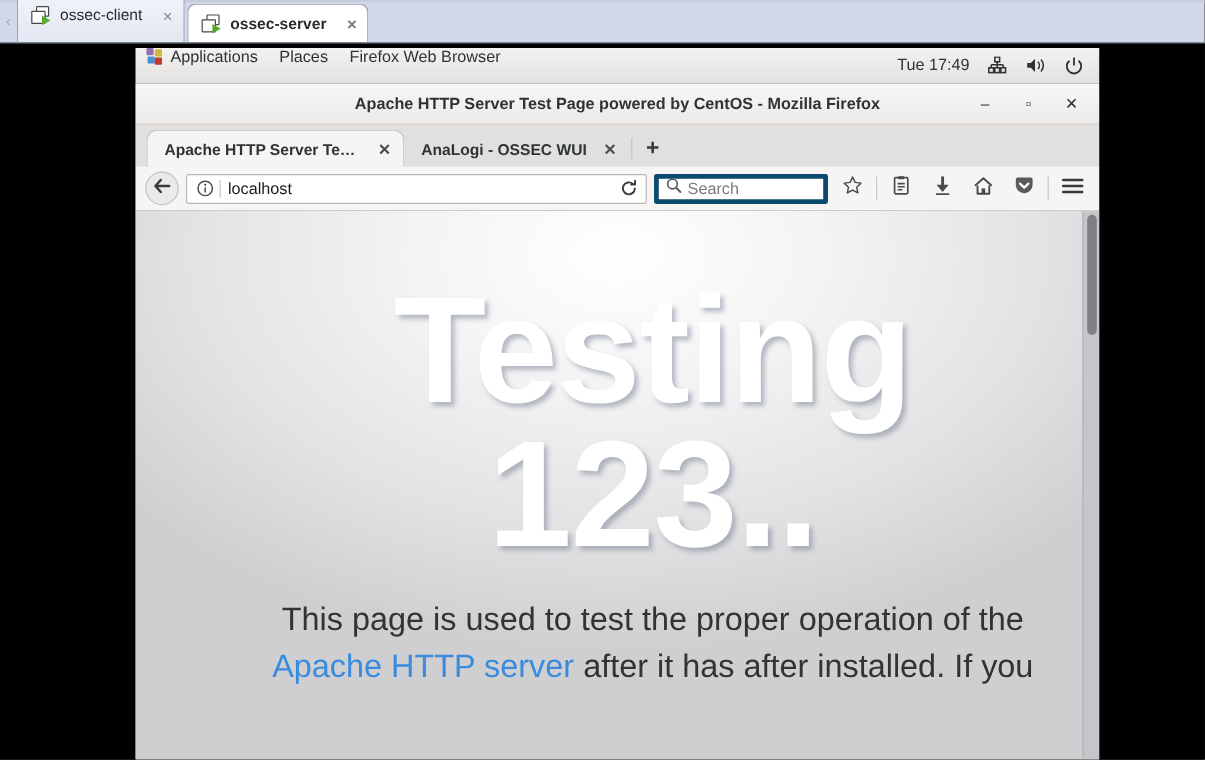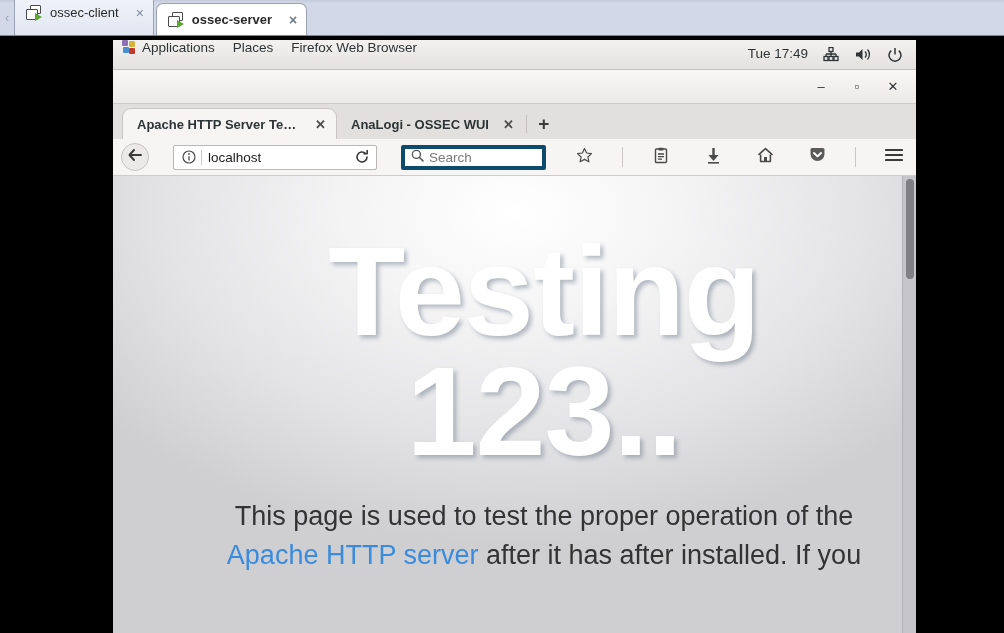--- a/index.html
+++ b/index.html
@@ -135,21 +135,21 @@
     border: 1px solid #c8c5c2; border-bottom: none;
     height: 31px;
   }
   .ff-tab .label { white-space: nowrap; overflow: hidden; text-overflow: ellipsis; }
   .ff-tab .x { margin-left: 14px; color: #4d4d4d; font-size: 13px; }
   .ff-tab-sep { width: 1px; height: 18px; background: #c4c1be; margin: 0 2px 6px 2px; }
   .ff-newtab { width: 30px; height: 30px; display: flex; align-items: center; justify-content: center; font-size: 19px; color: #3a3a3a; }
 
   .ff-navbar {
     height: 37px; background: #f6f5f4; border-bottom: 1px solid #cfcbc7;
-    display: flex; align-items: center; padding: 0 8px; gap: 24px;
+    display: flex; align-items: center; padding: 0 8px; gap: 6px;
     box-sizing: border-box;
   }
   .nav-back {
     width: 26px; height: 26px; border-radius: 50%;
     border: 1px solid #c6c3c0; background: #eceae8;
     display: flex; align-items: center; justify-content: center;
     flex: 0 0 auto;
   }
   .urlbar {
     flex: 1 1 auto; height: 25px; background: #fff;
@@ -274,20 +274,21 @@
             <path d="M4.2 3.6 a6 6 0 1 0 7.6 0" stroke="#2e3436" stroke-width="1.5" fill="none"></path>
             <path d="M8 1 V7.5" stroke="#2e3436" stroke-width="1.5" fill="none"></path>
           </svg>
         </span>
       </div>
     </div>
 
     <div class="ff-window">
 
       <div class="ff-titlebar">
+        <div class="ff-title">Apache HTTP Server Test Page powered by CentOS - Mozilla Firefox</div>
         <div class="ff-winbtns">
           <span class="ff-winbtn">–</span>
           <span class="ff-winbtn">▫</span>
           <span class="ff-winbtn">✕</span>
         </div>
       </div>
 
       <div class="ff-tabbar">
         <div class="ff-tab active">
           <span class="label">Apache HTTP Server Tes…</span>

